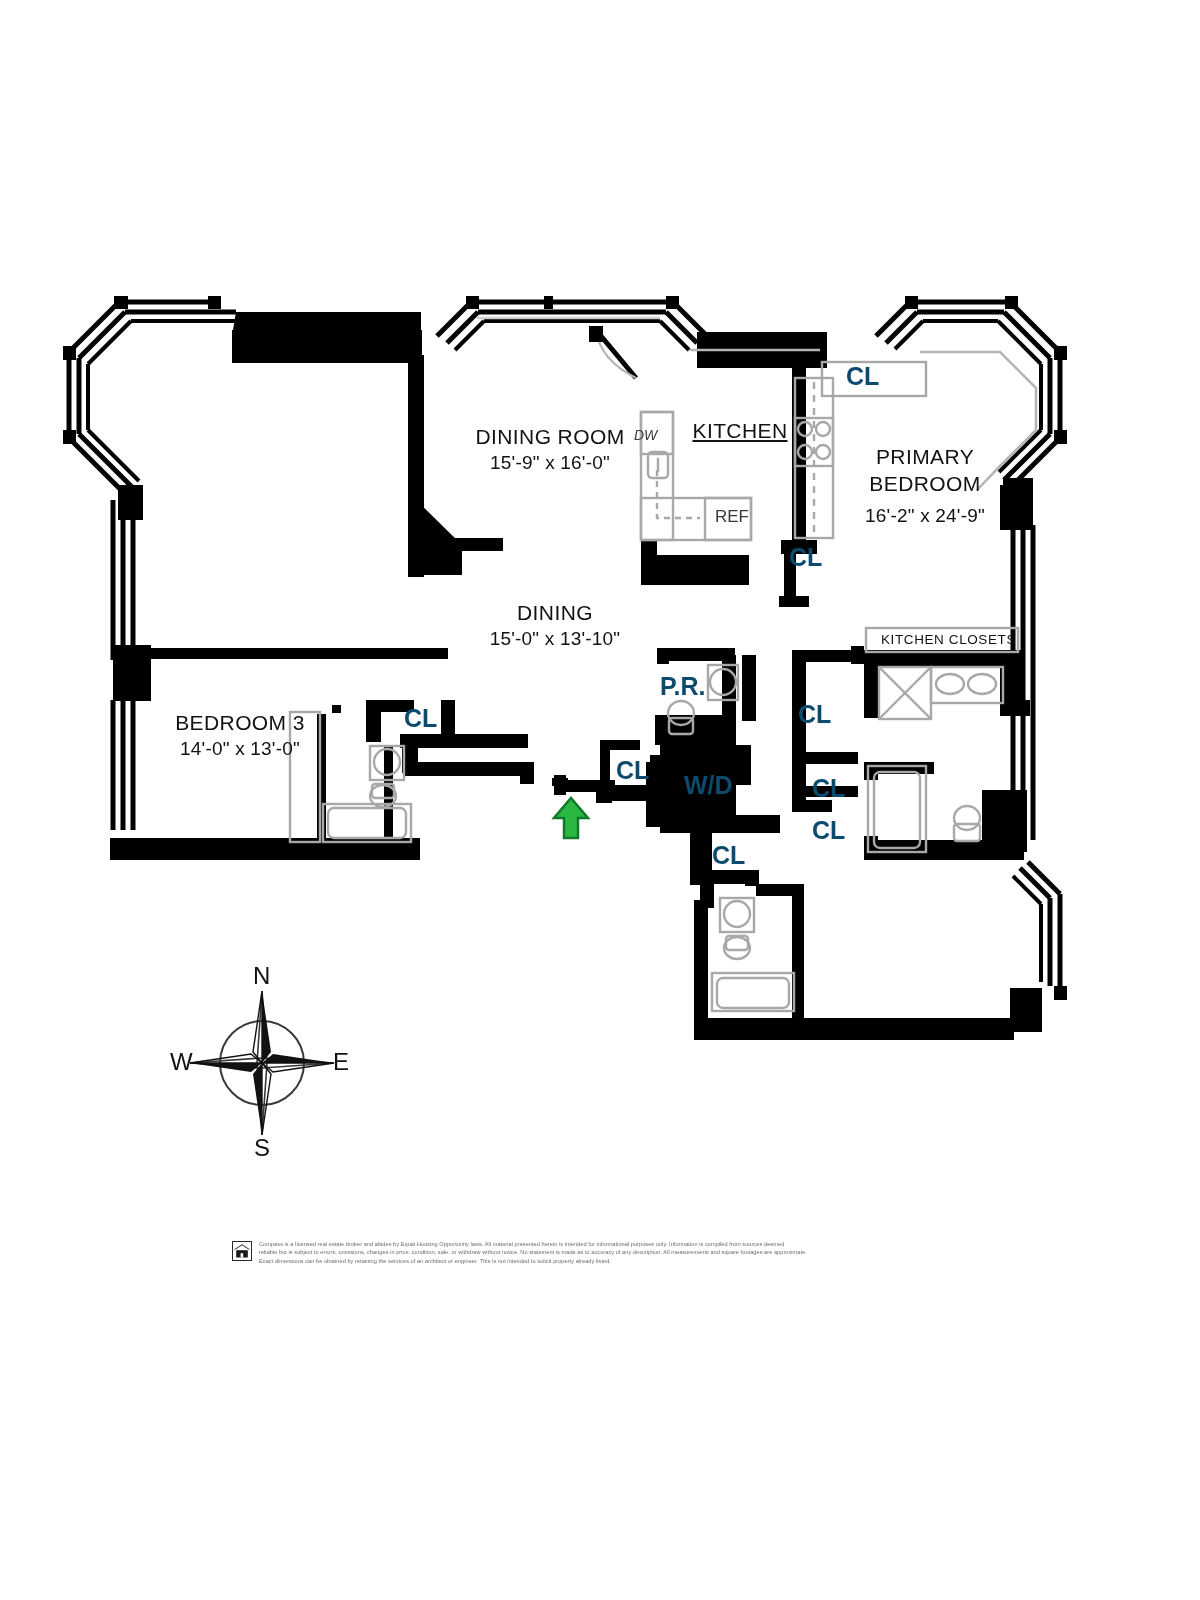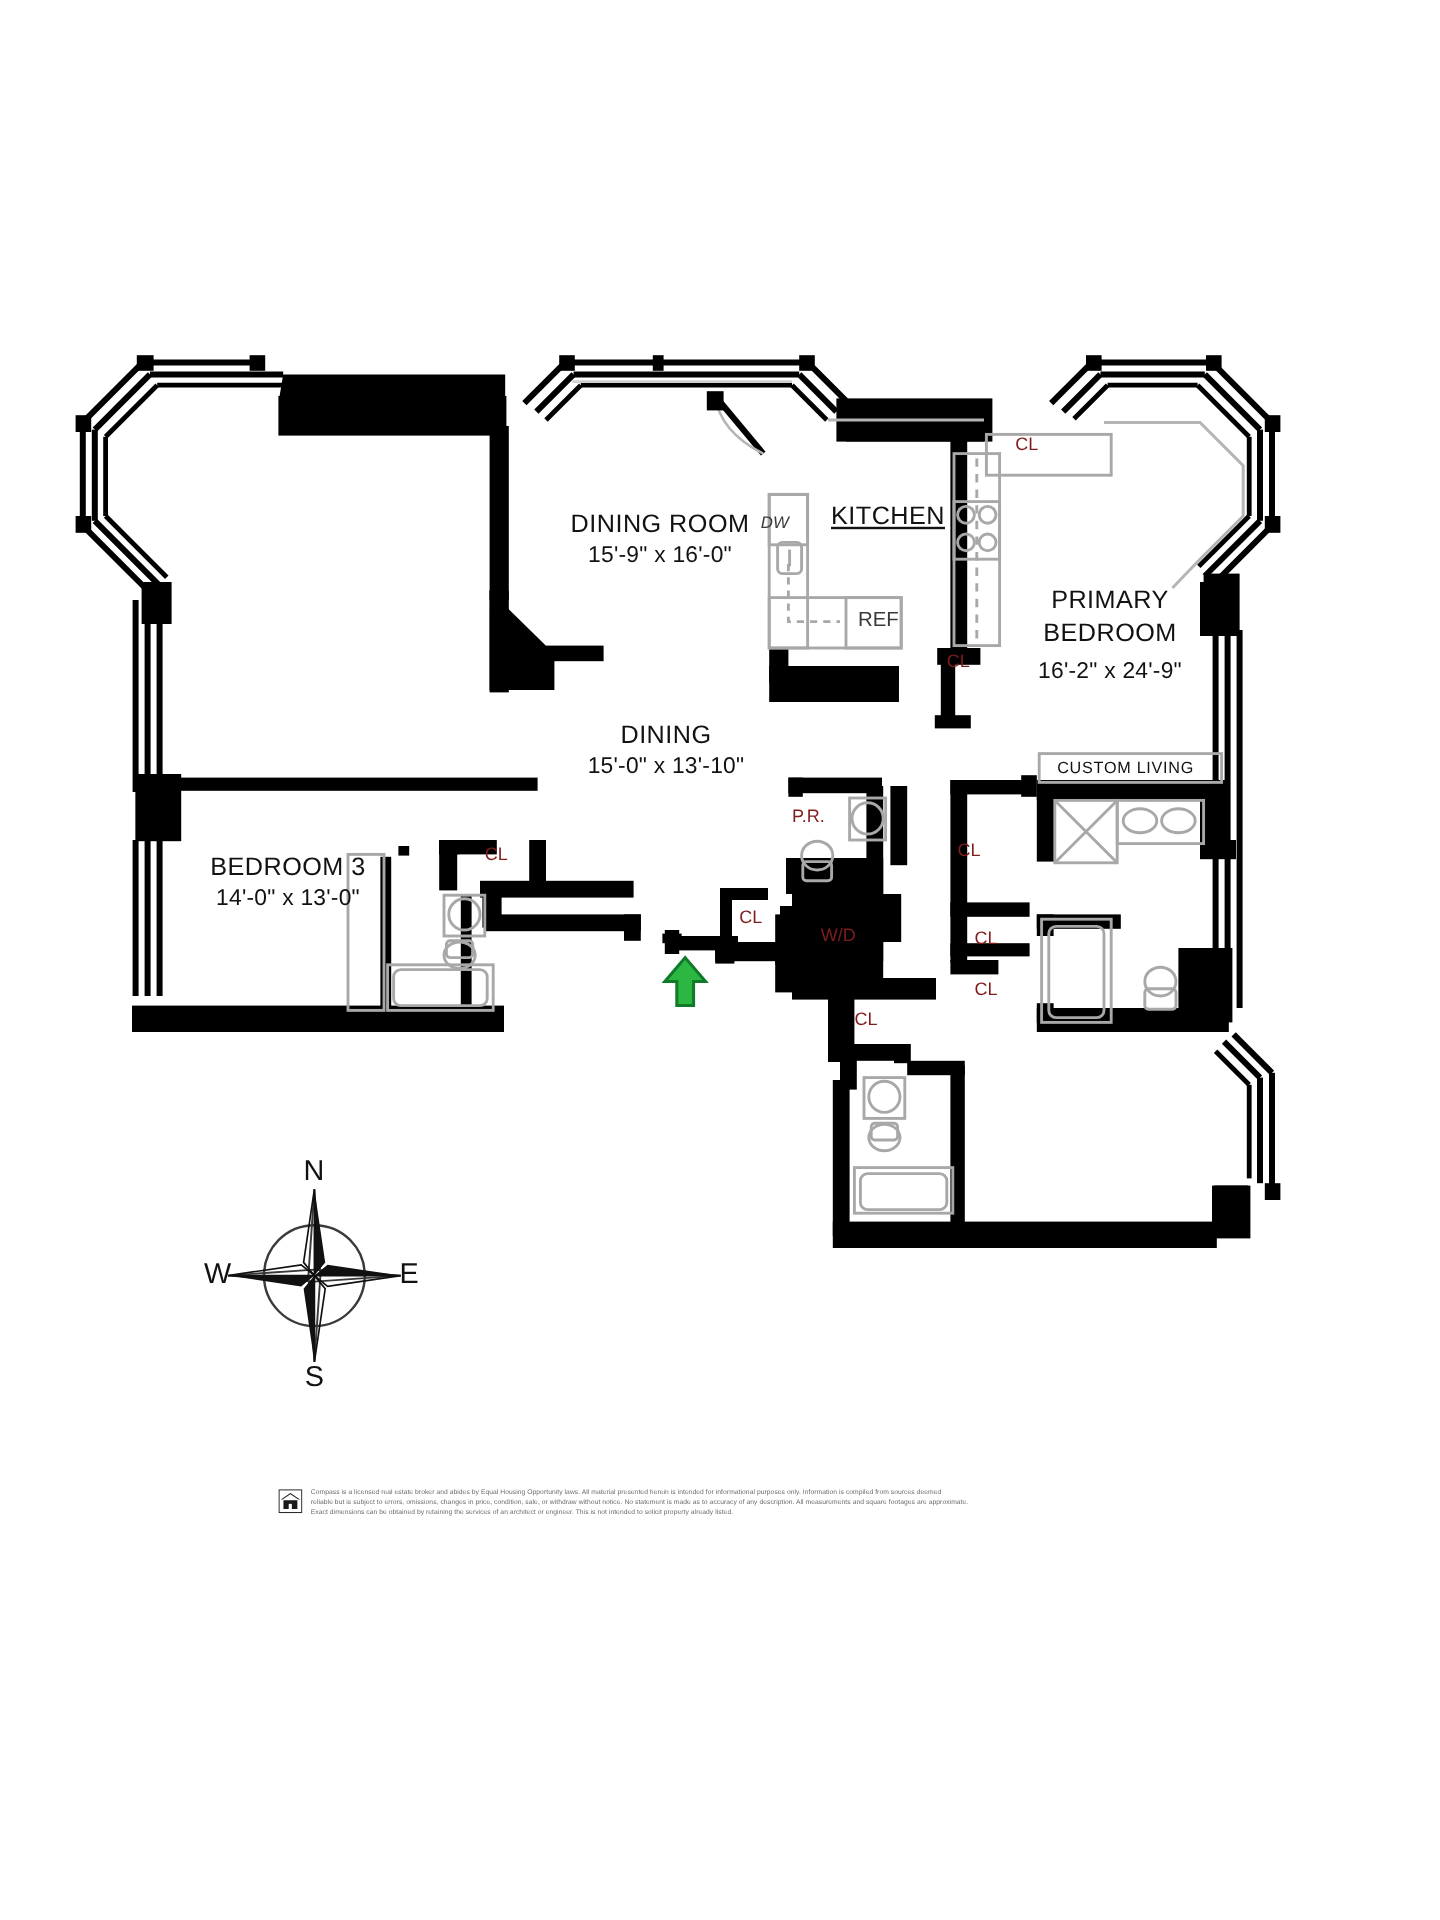--- a/index.html
+++ b/index.html
@@ -40,24 +40,25 @@
     letter-spacing: 0.4px;
     font-weight: 400;
   }
   .room-dims {
     font-size: 19px;
     letter-spacing: 0.2px;
     font-weight: 400;
   }
   .cl-label {
     position: absolute;
-    font-size: 15px;
-    color: #7f1d1d;
+    font-size: 25px;
+    color: #0c4a6e;
     white-space: nowrap;
     user-select: none;
+    font-weight: bold;
   }
   .tiny-label {
     position: absolute;
     font-size: 14px;
     color: #3a3a3a;
     white-space: nowrap;
     user-select: none;
   }
   .custom-closets-label {
     position: absolute;
@@ -411,21 +412,21 @@
 
   <div class="room-label" style="left:390px; top:400px; width:320px;margin-top:24px;">
     <div class="room-name">DINING ROOM</div>
     <div class="room-dims">15'-9" x 16'-0"</div>
   </div>
 
   <div class="room-label" style="left:620px; top:418px; width:240px;text-decoration:underline;">
     <div class="room-name">KITCHEN</div>
   </div>
 
-  <div class="room-label" style="left:800px; top:444px; width:250px;margin-top:44px;">
+  <div class="room-label" style="left:800px; top:444px; width:250px;">
     <div class="room-name">PRIMARY</div>
     <div class="room-name">BEDROOM</div>
     <div class="room-dims" style="margin-top:6px;">16'-2" x 24'-9"</div>
   </div>
 
   <div class="room-label" style="left:425px; top:600px; width:260px;">
     <div class="room-name">DINING</div>
     <div class="room-dims">15'-0" x 13'-10"</div>
   </div>
 
@@ -441,21 +442,21 @@
   <div class="cl-label" style="left:616px; top:756px;">CL</div>
   <div class="cl-label" style="left:712px; top:841px;">CL</div>
   <div class="cl-label" style="left:798px; top:700px;">CL</div>
   <div class="cl-label" style="left:812px; top:774px;">CL</div>
   <div class="cl-label" style="left:812px; top:816px;">CL</div>
 
   <div class="tiny-label" style="left:634px; top:427px;font-style:italic;">DW</div>
   <div class="tiny-label" style="left:715px; top:507px; font-size:17px;">REF</div>
   <div class="cl-label" style="left:660px; top:672px;">P.R.</div>
   <div class="cl-label" style="left:684px; top:771px;">W/D</div>
-  <div class="custom-closets-label" style="left:881px; top:632px;">CUSTOM LIVING</div>
+  <div class="custom-closets-label" style="left:881px; top:632px;">KITCHEN CLOSETS</div>
 
   <div class="compass-letter" style="left:253px; top:962px;">N</div>
   <div class="compass-letter" style="left:254px; top:1134px;">S</div>
   <div class="compass-letter" style="left:333px; top:1048px;">E</div>
   <div class="compass-letter" style="left:170px; top:1048px;">W</div>
 
   <div id="footer">
     <svg class="eho-logo" width="20" height="20" viewBox="0 0 20 20">
       <rect x="0.5" y="0.5" width="19" height="19" fill="#ffffff" stroke="#2b2b2b" stroke-width="1"></rect>
       <path d="M10,3.2 L18,8.6 L16.6,8.6 L10,4.3 L3.4,8.6 L2,8.6 Z" fill="#1a1a1a"></path>

